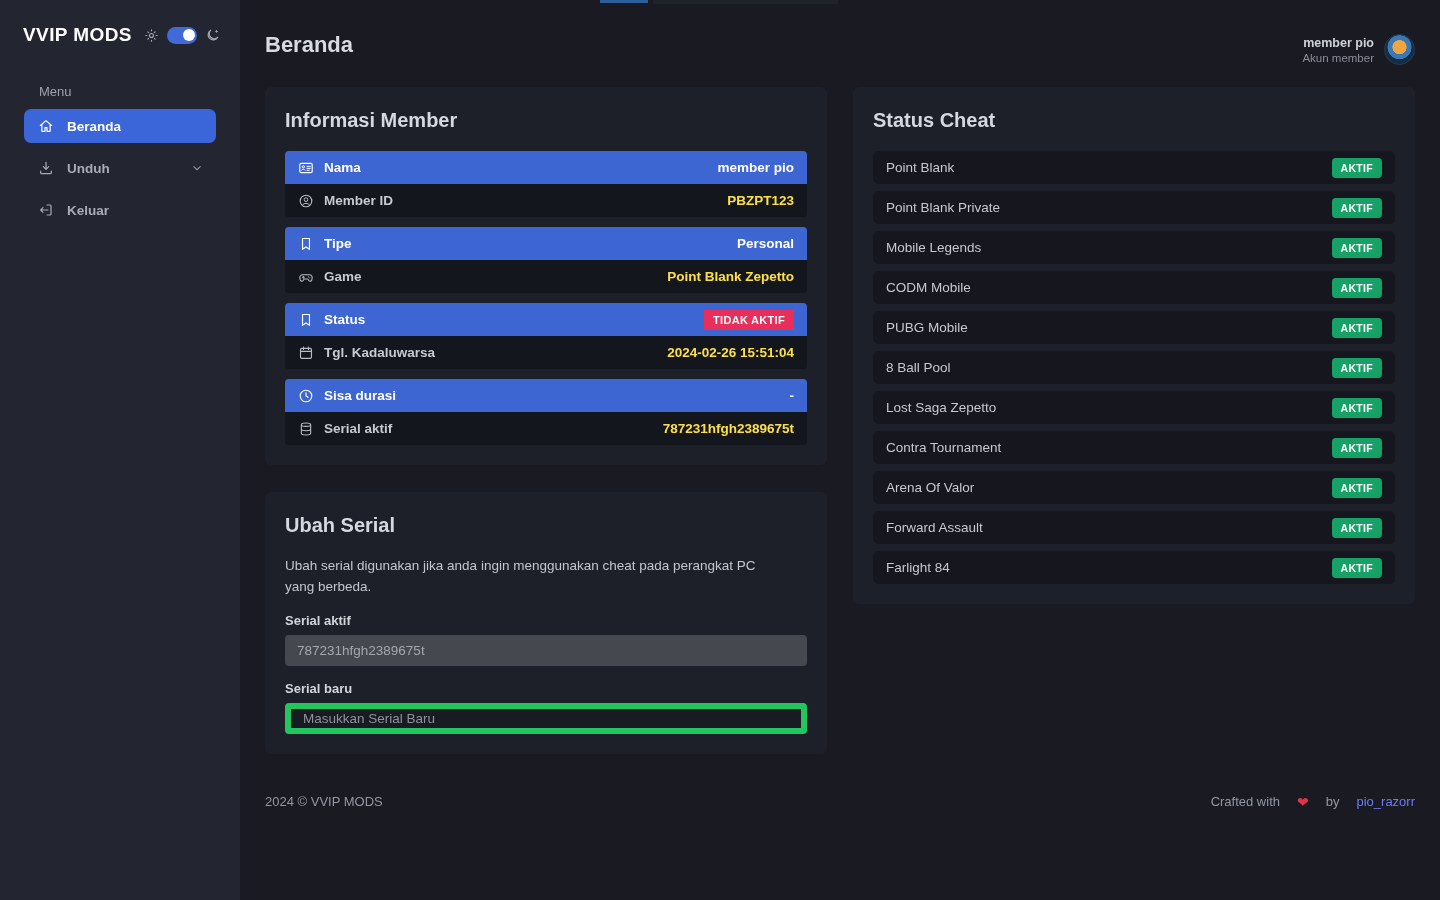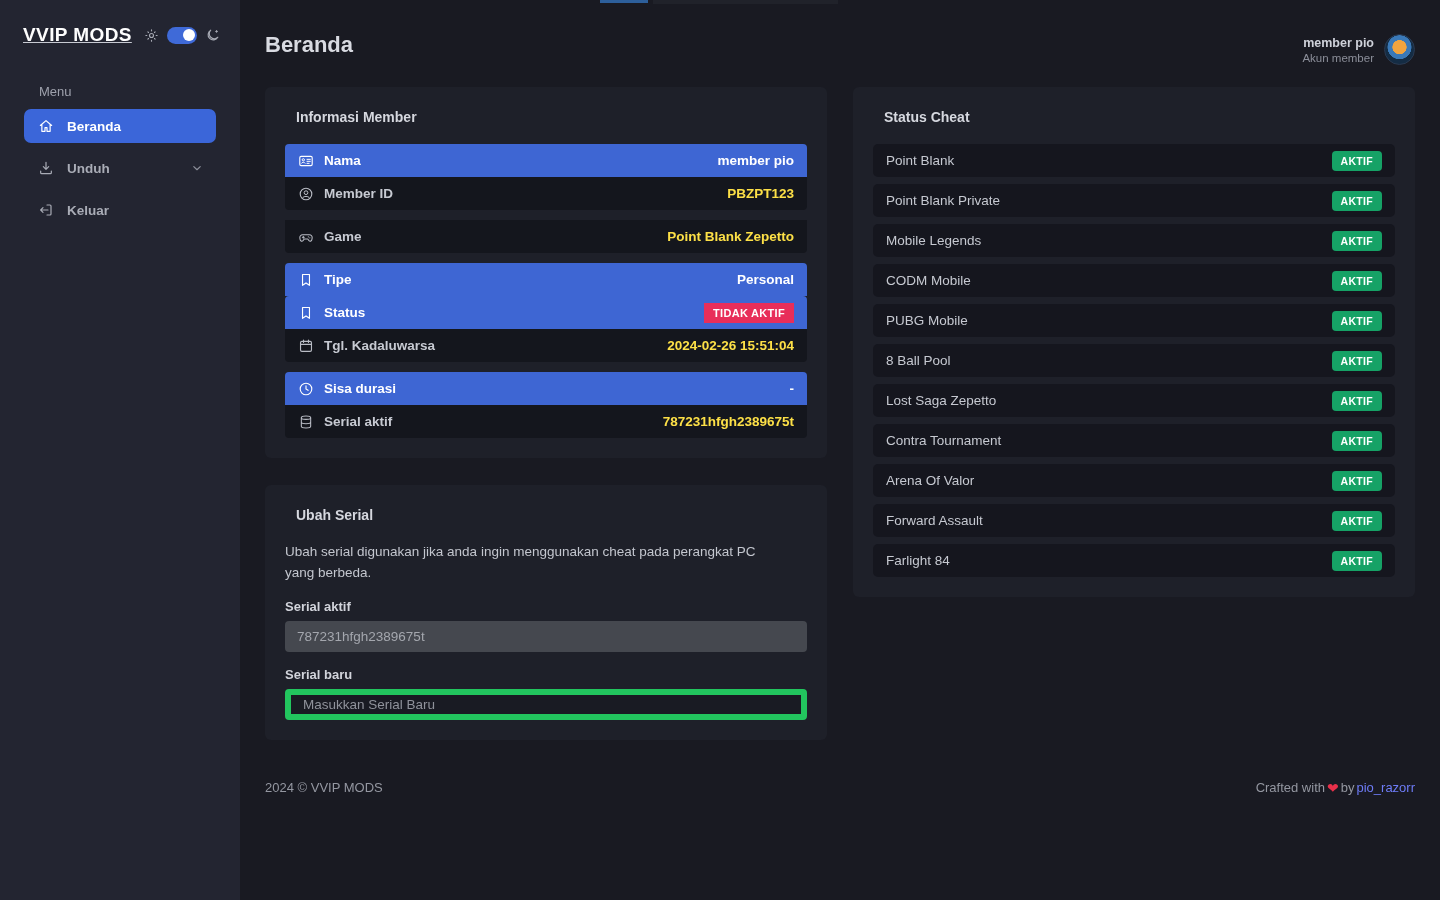--- a/index.html
+++ b/index.html
@@ -12,21 +12,21 @@
     color:#c7cad2;
   }
   .app { position:relative; display:flex; width:1440px; height:900px; }
 
   
   .artifact-blue { position:absolute; left:600px; top:0; width:48px; height:3px; background:#2d5f9b; z-index:5; }
   .artifact-dark { position:absolute; left:653px; top:0; width:185px; height:4px; background:#20222a; z-index:5; }
 
   
   .sidebar { width:240px; flex:0 0 240px; background:#232531; height:100%; }
-  .brand-row { display:flex; align-items:center; padding:24px 20px 0 23px;text-decoration:underline; }
+  .brand-row { display:flex; align-items:center; padding:24px 20px 0 23px; }
   .brand { font-size:19px; font-weight:800; color:#fefefe; letter-spacing:.4px; }
   .theme-group { margin-left:auto; display:flex; align-items:center; gap:8px; }
   .theme-group .ticon { width:15px; height:15px; color:#a6a9b3; display:inline-flex; }
   .ticon svg { width:100%; height:100%; }
   .toggle { width:30px; height:17px; background:#3f6ad8; border-radius:9px; position:relative; cursor:pointer; }
   .toggle .knob { position:absolute; top:2.5px; right:2.5px; width:12px; height:12px; border-radius:50%; background:#fff; }
 
   .menu-label { font-size:13px; color:#9ea1ac; margin:38px 0 10px 39px; }
   .nav { display:flex; flex-direction:column; gap:8px; padding:0 24px; }
   .nav-item { display:flex; align-items:center; gap:13px; padding:9px 12px 9px 14px;
@@ -43,21 +43,21 @@
   .user-block { display:flex; align-items:center; gap:10px; cursor:pointer; margin-top:2px; }
   .user-text { text-align:right; }
   .user-name { font-size:12.5px; font-weight:700; color:#cfd2da; }
   .user-role { font-size:11.5px; color:#8b8e99; margin-top:2px; }
   .avatar { width:31px; height:31px; border-radius:50%; flex:0 0 31px;
             background:radial-gradient(circle at 50% 42%, #f2a43e 0 31%, #3a79b8 33% 53%, #142c44 55% 100%);
             border:1px solid #2a3a52; }
 
   .content { display:grid; grid-template-columns:1fr 1fr; gap:26px; align-items:start; }
   .card { background:#1e2029; border-radius:6px; padding:20px; }
-  .card-title { font-size:14px; font-weight:800; color:#d6d8df; margin:2px 11px 19px; }
+  .card-title { font-size:20px; font-weight:800; color:#d6d8df; margin:2px 0 19px; }
   .card.mt { margin-top:27px; }
 
   
   .info-row { height:33px; display:flex; align-items:center; padding:0 13px;
               background:#14161d; font-size:13.5px; color:#c7cad2; border-radius:0 0 4px 4px; margin-bottom:10px; }
   .info-row.hl { background:#3e66d3; color:#fff; border-radius:4px 4px 0 0; margin-bottom:0; }
   .info-row:last-child { margin-bottom:0; }
   .row-label { display:flex; align-items:center; gap:10px; font-weight:600; }
   .row-label .ricon { width:16px; height:16px; display:inline-flex; flex:0 0 16px; color:#b9bcc5; }
   .info-row.hl .ricon { color:#fff; }
@@ -81,21 +81,21 @@
 
   
   .cheat-row { background:#15161e; border-radius:5px; height:33px; display:flex; align-items:center;
                padding:0 13px; margin-bottom:7px; font-size:13.5px; color:#c6c9d1; }
   .cheat-row:last-child { margin-bottom:0;justify-content:space-between; }
   .badge-success { margin-left:auto; background:#16a266; color:#fff; font-size:10.5px; font-weight:800;
                    padding:4px 9px; border-radius:4px; letter-spacing:.3px; }
 
   
   .footer { display:flex; justify-content:space-between; align-items:center; margin-top:40px; font-size:13px; color:#9497a1; }
-  .crafted { display:inline-flex; align-items:flex-start; gap:2px; }
+  .crafted { display:inline-flex; align-items:flex-start; gap:17px; }
   .heart { color:#e8304a; font-size:14px; }
   .author-link { color:#6e7cf7; cursor:pointer; text-decoration:none; }
 </style>
 </head>
 <body>
 
 <div class="app">
   <div class="artifact-blue"></div>
   <div class="artifact-dark"></div>
 
@@ -200,45 +200,45 @@
                       <circle cx="12" cy="12" r="8.7" fill="none" stroke="currentColor" stroke-width="1.7"></circle>
                       <circle cx="12" cy="10" r="2.8" fill="none" stroke="currentColor" stroke-width="1.5"></circle>
                       <path d="M6.8 18.2c1.2-3.4 9.2-3.4 10.4 0" fill="none" stroke="currentColor" stroke-width="1.5"></path>
                     </svg>
                   </span>
                   <span>Member ID</span>
                 </span>
                 <span class="row-value">PBZPT123</span>
               </div>
 
+              <div class="info-row hl">
+                <span class="row-label">
+                  <span class="ricon">
+                    <svg viewBox="0 0 24 24">
+                      <path d="M6.8 3.8h10.4V20l-5.2-3.6L6.8 20z" fill="none" stroke="currentColor" stroke-width="1.7" stroke-linejoin="round"></path>
+                    </svg>
+                  </span>
+                  <span>Tipe</span>
+                </span>
+                <span class="row-value">Personal</span>
+              </div>
+
               <div class="info-row">
                 <span class="row-label">
                   <span class="ricon">
                     <svg viewBox="0 0 24 24">
                       <path d="M7 8.5h10a4.3 4.3 0 0 1 4.2 5.2l-.5 2.6a2.4 2.4 0 0 1-4.2 1.1L14.6 15H9.4l-1.9 2.4a2.4 2.4 0 0 1-4.2-1.1l-.5-2.6A4.3 4.3 0 0 1 7 8.5z" fill="none" stroke="currentColor" stroke-width="1.6" stroke-linejoin="round"></path>
                       <path d="M8 11v3M6.5 12.5h3" stroke="currentColor" stroke-width="1.4" stroke-linecap="round"></path>
                       <circle cx="15.5" cy="11.7" r=".9" fill="currentColor"></circle>
                       <circle cx="17.8" cy="13.3" r=".9" fill="currentColor"></circle>
                     </svg>
                   </span>
                   <span>Game</span>
                 </span>
                 <span class="row-value">Point Blank Zepetto</span>
-              </div>
-
-              <div class="info-row hl">
-                <span class="row-label">
-                  <span class="ricon">
-                    <svg viewBox="0 0 24 24">
-                      <path d="M6.8 3.8h10.4V20l-5.2-3.6L6.8 20z" fill="none" stroke="currentColor" stroke-width="1.7" stroke-linejoin="round"></path>
-                    </svg>
-                  </span>
-                  <span>Tipe</span>
-                </span>
-                <span class="row-value">Personal</span>
               </div>
 
               <div class="info-row hl">
                 <span class="row-label">
                   <span class="ricon">
                     <svg viewBox="0 0 24 24">
                       <path d="M6.8 3.8h10.4V20l-5.2-3.6L6.8 20z" fill="none" stroke="currentColor" stroke-width="1.7" stroke-linejoin="round"></path>
                     </svg>
                   </span>
                   <span>Status</span>

